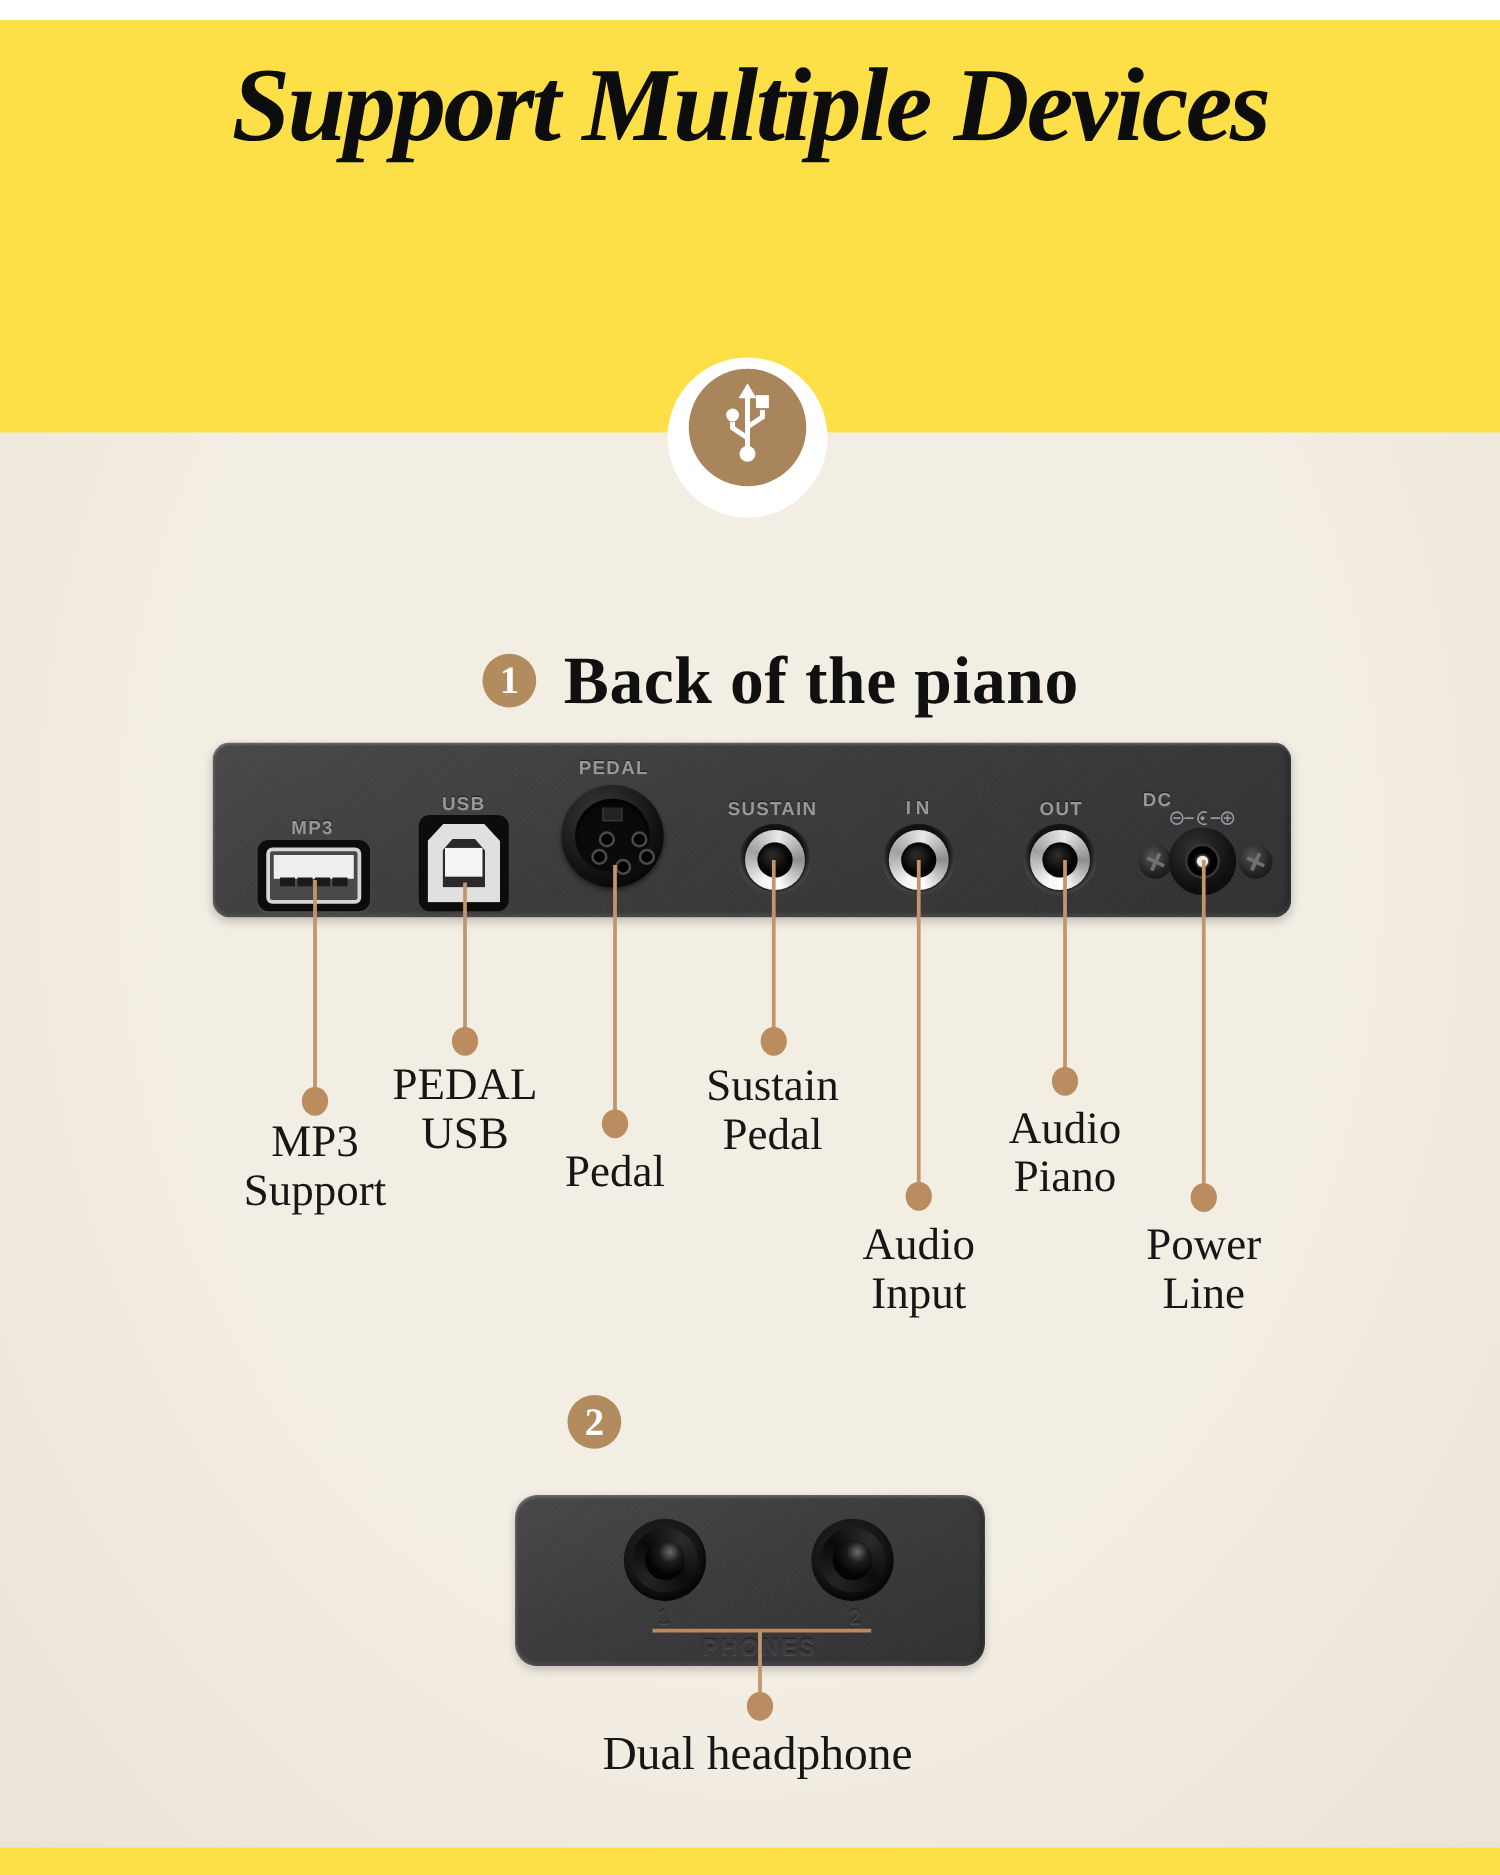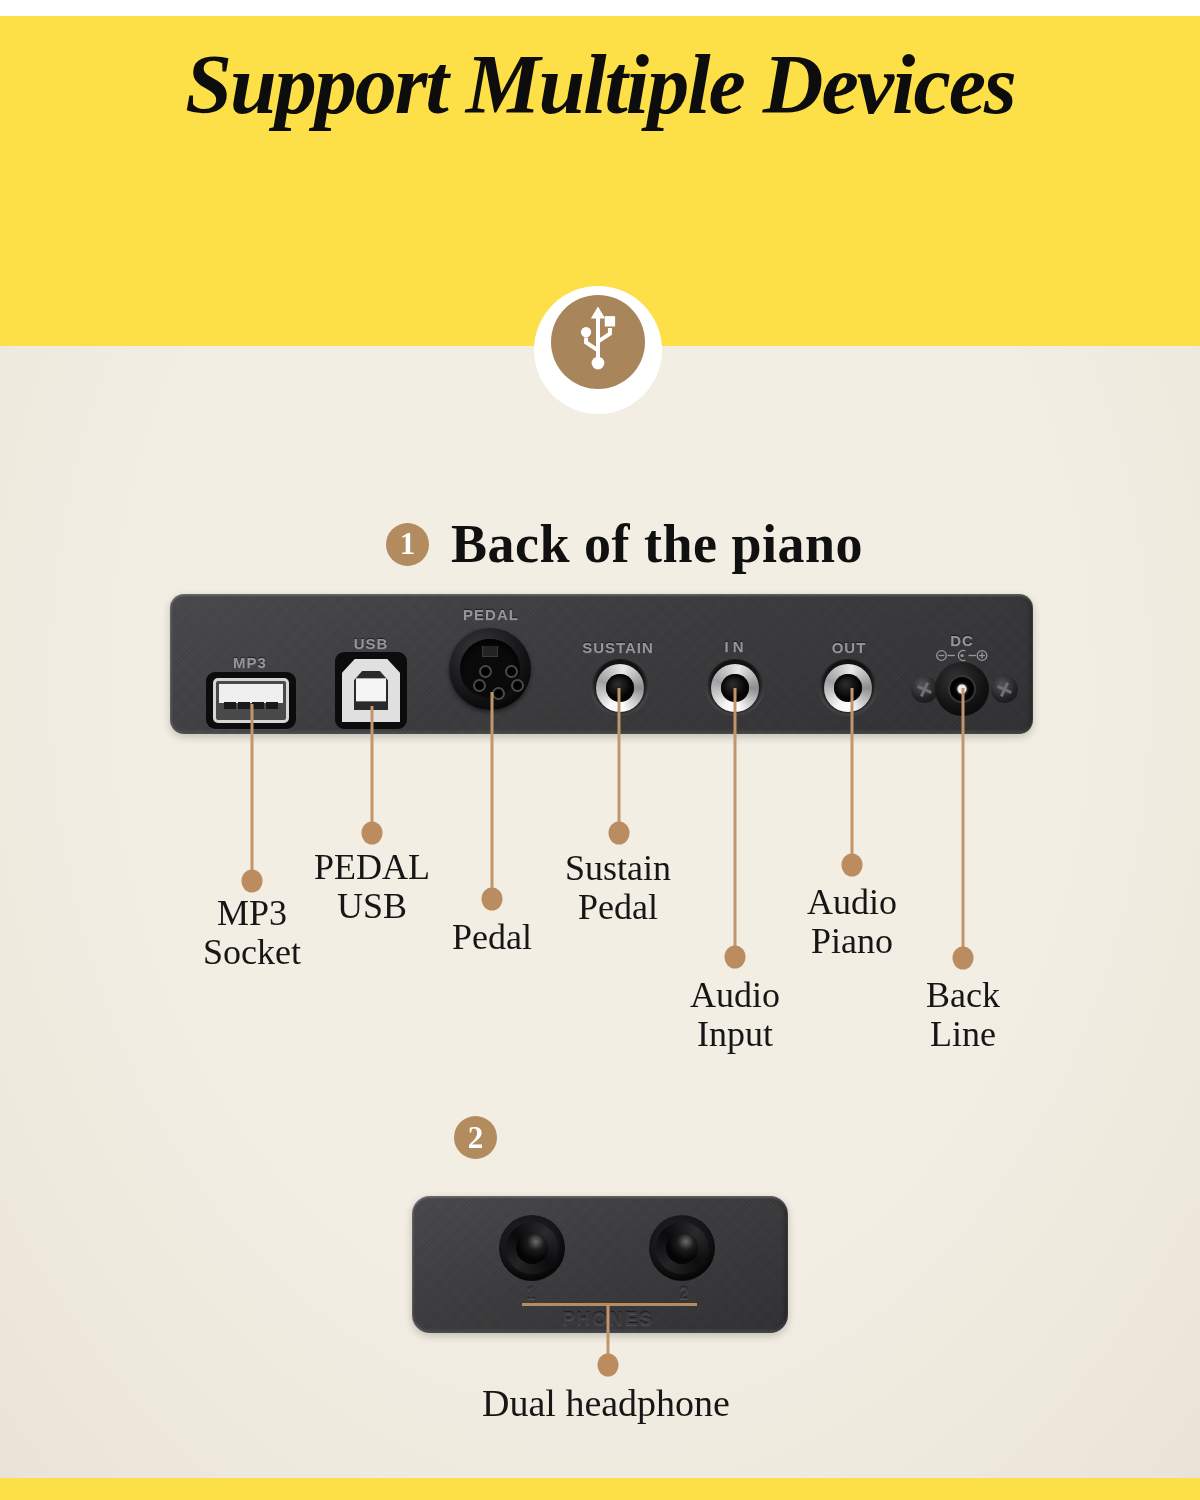--- a/index.html
+++ b/index.html
@@ -149,21 +149,21 @@
   </div>
 
   <div class="panel" style="left:170px; top:578px; width:863px; height:140px;">
 
     <div class="plabel" style="left:80px;  top:60px;">MP3</div>
     <div class="plabel" style="left:201px; top:41px;">USB</div>
     <div class="plabel" style="left:321px; top:12px;">PEDAL</div>
     <div class="plabel" style="left:448px; top:45px;">SUSTAIN</div>
     <div class="plabel" style="left:566px; top:44px; letter-spacing:4px;">IN</div>
     <div class="plabel" style="left:679px; top:45px;">OUT</div>
-    <div class="plabel" style="left:792px; top:38px;">DC</div>
+    <div class="plabel" style="left:756px; top:38px;">DC</div>
 
     <div style="position:absolute; left:792px; top:54px; transform:translateX(-50%);">
       <svg width="54" height="13" viewBox="0 0 54 13">
         <g stroke="#97979b" stroke-width="1.3" fill="none">
           <circle cx="6.5" cy="6.5" r="4.8"></circle>
             <line x1="3.6" y1="6.5" x2="9.4" y2="6.5"></line>
           <line x1="12.5" y1="6.5" x2="20" y2="6.5"></line>
           <path d="M 30.5 2 A 5 5 0 1 0 30.5 11"></path>
           <line x1="33.5" y1="6.5" x2="41" y2="6.5"></line>
           <circle cx="47" cy="6.5" r="4.8"></circle>
@@ -248,21 +248,21 @@
   <div class="ldot" style="left:252px; top:865px;"></div>
   <div class="ldot" style="left:372px; top:817px;"></div>
   <div class="ldot" style="left:492px; top:883px;"></div>
   <div class="ldot" style="left:619px; top:817px;"></div>
   <div class="ldot" style="left:735px; top:941px;"></div>
   <div class="ldot" style="left:852px; top:849px;"></div>
   <div class="ldot" style="left:963px; top:942px;"></div>
 
   <div class="callout" style="left:252px; top:878px;">
     <div>MP3</div>
-      <div>Socket</div>
+      <div>Support</div>
   </div>
   <div class="callout" style="left:372px; top:832px;">
     <div>PEDAL</div>
       <div>USB</div>
   </div>
   <div class="callout" style="left:492px; top:902px;">
     <div>Pedal</div>
   </div>
   <div class="callout" style="left:618px; top:833px;">
     <div>Sustain</div>
@@ -270,21 +270,21 @@
   </div>
   <div class="callout" style="left:735px; top:960px;">
     <div>Audio</div>
       <div>Input</div>
   </div>
   <div class="callout" style="left:852px; top:867px;">
     <div>Audio</div>
       <div>Piano</div>
   </div>
   <div class="callout" style="left:963px; top:960px;">
-    <div>Back</div>
+    <div>Power</div>
       <div>Line</div>
   </div>
 
   <div class="sec-head" style="left:454px; top:1100px;">
     <div class="sec-badge">2</div>
   </div>
 
   <div class="panel" style="left:412px; top:1180px; width:376px; height:137px; border-radius:18px;">
     <div class="hjack" style="left:87px; top:19px;">
       <div class="hring"></div>

